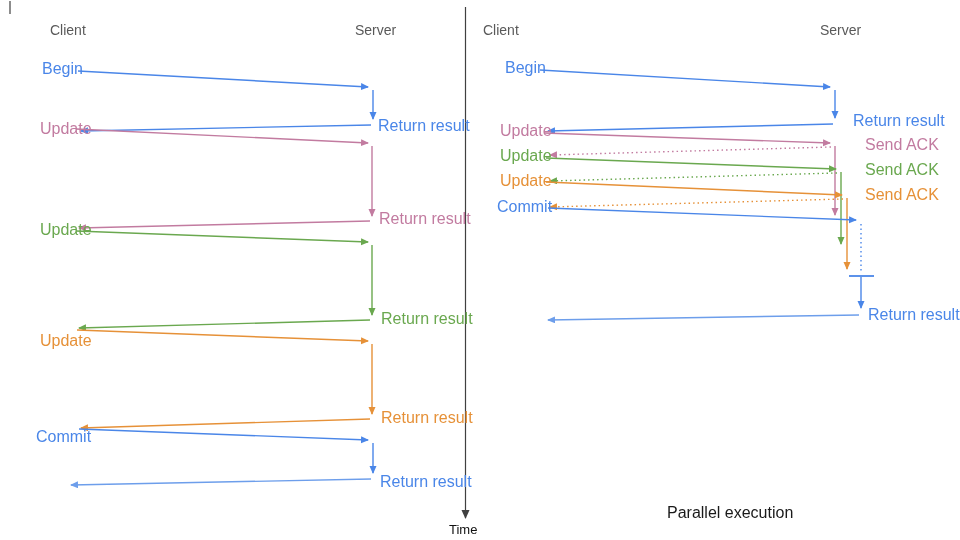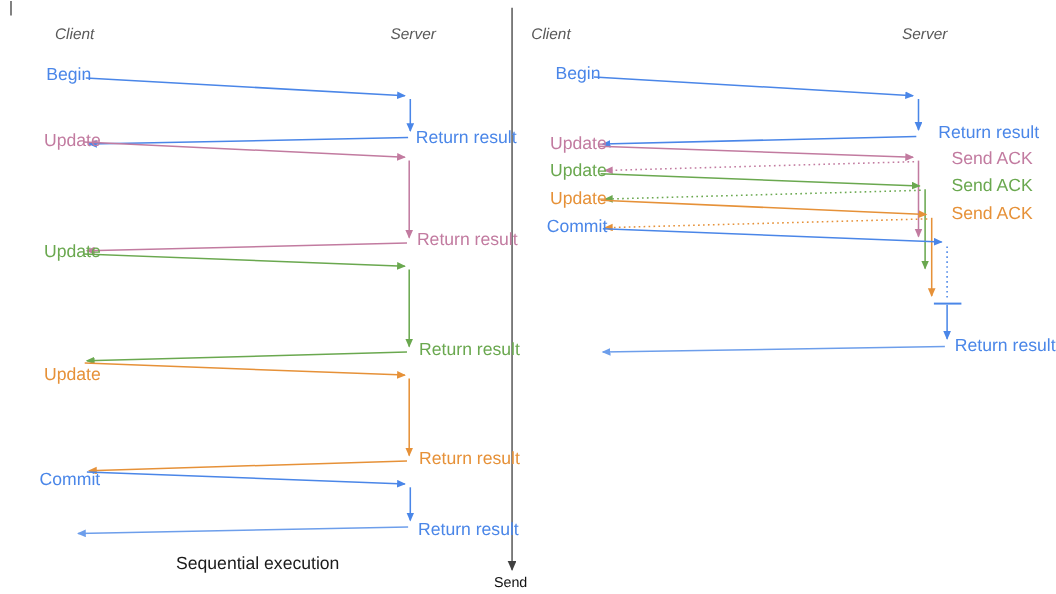--- a/index.html
+++ b/index.html
@@ -13,21 +13,20 @@
   #wires { position: absolute; left: 0; top: 0; }
   .lbl {
     position: absolute;
     font-size: 16px;
     line-height: 14px;
     white-space: nowrap;
   }
   .hdr {
     position: absolute;
     font-size: 14px;
-    font-style: italic;
     color: #595959;
     white-space: nowrap;
   }
   .caption {
     position: absolute;
     font-size: 16px;
     color: #1a1a1a;
     white-space: nowrap;
   }
   .time-lbl {
@@ -154,36 +153,36 @@
 
   <span class="lbl c-green" style="left:40px;top:223px">Update</span>
   <span class="lbl c-green" style="left:381px;top:312px">Return result</span>
 
   <span class="lbl c-orange" style="left:40px;top:334px">Update</span>
   <span class="lbl c-orange" style="left:381px;top:411px">Return result</span>
 
   <span class="lbl c-blue" style="left:36px;top:430px">Commit</span>
   <span class="lbl c-blue" style="left:380px;top:475px">Return result</span>
 
-  <span class="caption" style="left:160px;top:504px">Sequential execution</span>
 
   <span class="hdr" style="left:483px;top:22px">Client</span>
   <span class="hdr" style="left:820px;top:22px">Server</span>
 
   <span class="lbl c-blue" style="left:505px;top:61px">Begin</span>
   <span class="lbl c-blue" style="left:853px;top:114px">Return result</span>
 
   <span class="lbl c-pink" style="left:500px;top:124px">Update</span>
   <span class="lbl c-pink" style="left:865px;top:138px">Send ACK</span>
 
   <span class="lbl c-green" style="left:500px;top:149px">Update</span>
   <span class="lbl c-green" style="left:865px;top:163px">Send ACK</span>
 
   <span class="lbl c-orange" style="left:500px;top:174px">Update</span>
   <span class="lbl c-orange" style="left:865px;top:188px">Send ACK</span>
 
   <span class="lbl c-blue" style="left:497px;top:200px">Commit</span>
   <span class="lbl c-blue" style="left:868px;top:308px">Return result</span>
 
+  <span class="caption" style="left:667px;top:504px">Parallel execution</span>
 
-  <span class="time-lbl" style="left:449px;top:522px">Send</span>
+  <span class="time-lbl" style="left:449px;top:522px">Time</span>
 
 </div>
 
 </body></html>

